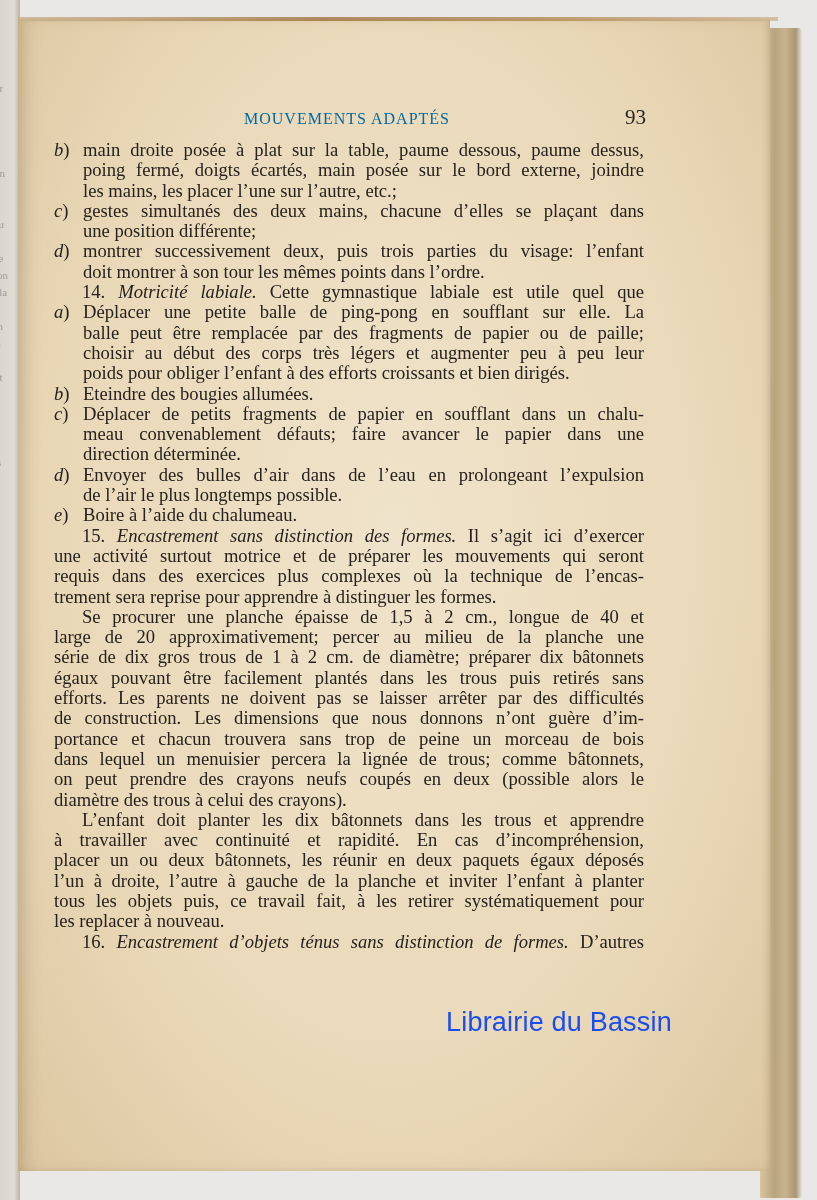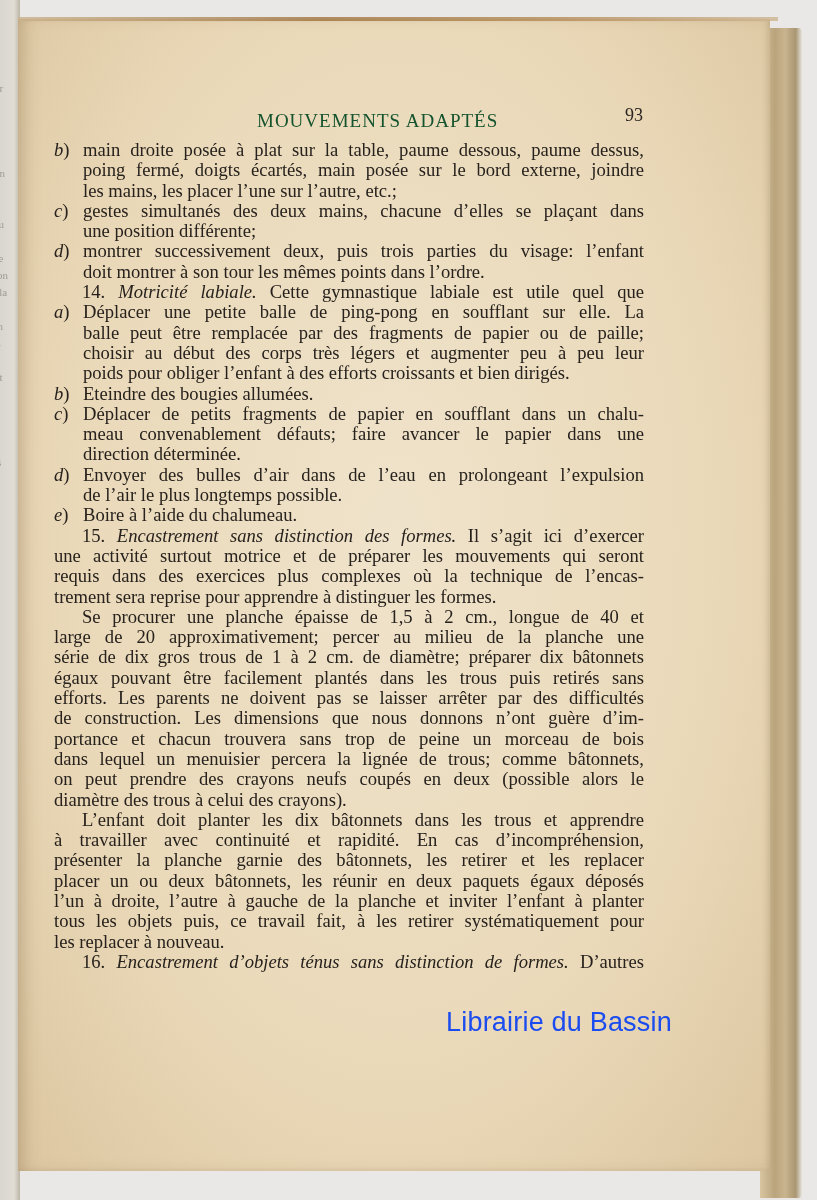--- a/index.html
+++ b/index.html
@@ -29,28 +29,28 @@
     position: absolute; left: 18px; top: 19px; width: 752px; height: 1152px;
     background: radial-gradient(ellipse at 50% 45%, #efe3cb 0%, #ead9b9 60%, #dcc6a0 100%);
     box-shadow: inset 12px 0 18px -8px rgba(120,95,60,0.35), inset -4px 0 6px -2px rgba(120,95,60,0.25);
   }
   .page-top-edge {
     position: absolute; left: 18px; top: 17px; width: 760px; height: 4px;
     background: linear-gradient(90deg, #c9b18b, #a0743f 40%, #b48a56 70%, #cdb592);
     opacity: 0.8;
   }
   .running-head {
-    position: absolute; left: 257px; top: 110px;
+    position: absolute; left: 244px; top: 110px;
     font-family: "Liberation Serif", serif;
-    font-size: 19px; letter-spacing: 1px; color: #14532d;
+    font-size: 16px; letter-spacing: 1px; color: #0369a1;
   }
   .page-number {
     position: absolute; left: 625px; top: 105px;
     font-family: "Liberation Serif", serif;
-    font-size: 18px; color: #2a2520;
+    font-size: 21px; color: #2a2520;
   }
   .body-text {
     position: absolute; left: 54px; top: 140px; width: 590px;
     font-family: "Liberation Serif", serif;
     font-size: 18.6px; line-height: 20.3px; color: #27221d;
     text-align: justify;
   }
   .line { display: block; white-space: nowrap; text-align-last: justify; }
   .line.last { text-align-last: left; }
   .item { position: relative; padding-left: 29px; }
@@ -171,21 +171,20 @@
         <span class="line">efforts. Les parents ne doivent pas se laisser arrêter par des difficultés</span>
         <span class="line">de construction. Les dimensions que nous donnons n’ont guère d’im-</span>
         <span class="line">portance et chacun trouvera sans trop de peine un morceau de bois</span>
         <span class="line">dans lequel un menuisier percera la lignée de trous; comme bâtonnets,</span>
         <span class="line">on peut prendre des crayons neufs coupés en deux (possible alors le</span>
         <span class="line last">diamètre des trous à celui des crayons).</span>
       </div>
     <div id="s15-p3">
         <span class="line indent">L’enfant doit planter les dix bâtonnets dans les trous et apprendre</span>
         <span class="line">à travailler avec continuité et rapidité. En cas d’incompréhension,</span>
-        <span class="line">présenter la planche garnie des bâtonnets, les retirer et les replacer</span>
         <span class="line">placer un ou deux bâtonnets, les réunir en deux paquets égaux déposés</span>
         <span class="line">l’un à droite, l’autre à gauche de la planche et inviter l’enfant à planter</span>
         <span class="line">tous les objets puis, ce travail fait, à les retirer systématiquement pour</span>
         <span class="line last">les replacer à nouveau.</span>
       </div>
   </div>
 
   <div>
     <span class="line indent"><span>16.</span> <span class="title-italic">Encastrement d’objets ténus sans distinction de formes.</span> <span>D’autres</span></span>
   </div>

